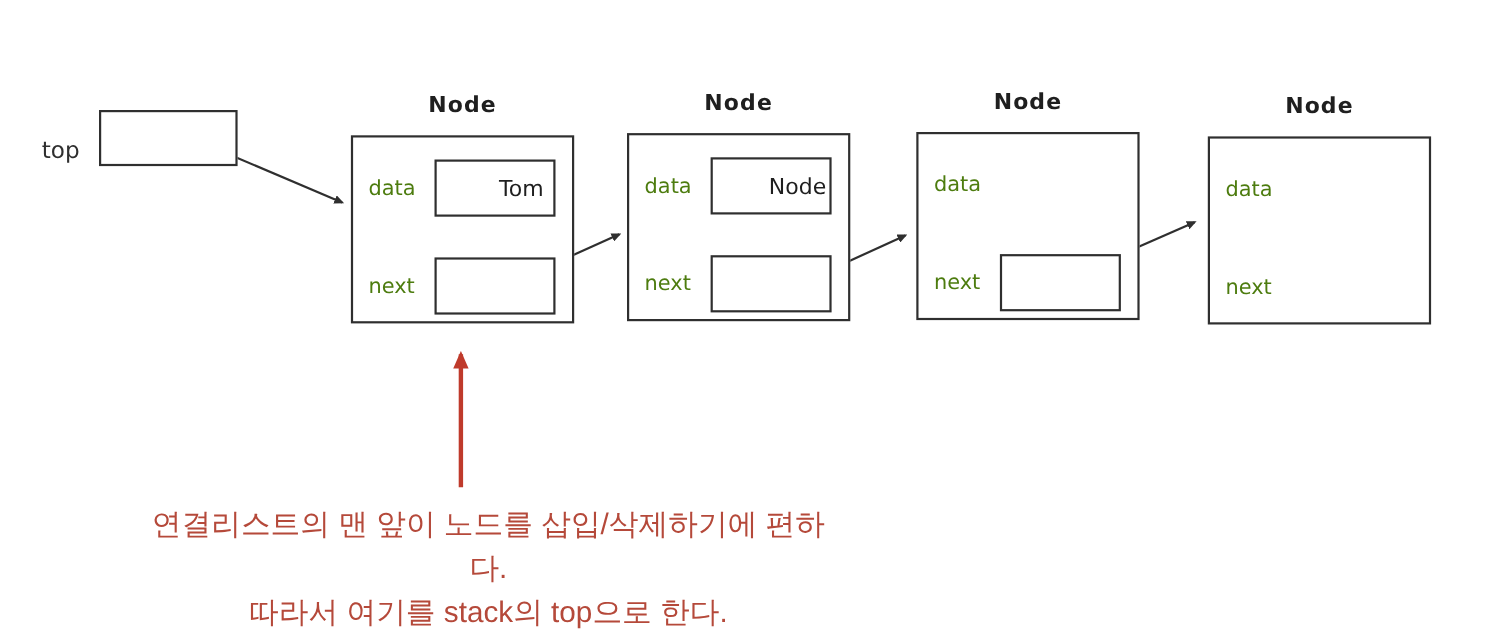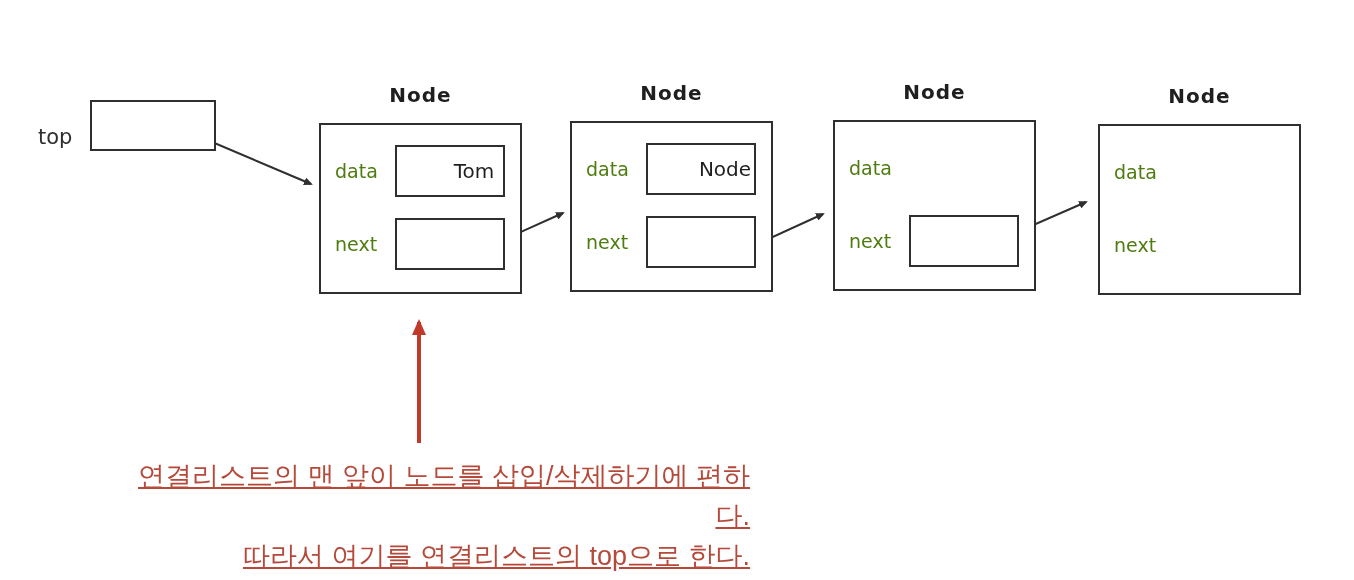--- a/index.html
+++ b/index.html
@@ -61,21 +61,21 @@
     padding-top: 20px;
     background: #ffffff;
   }
   .field-row {
     display: flex;
     align-items: center;
     margin-left: 14px;
     height: 52px;
   }
   .field-row + .field-row {
-    margin-top: 21px;
+    margin-top: 37px;
   }
   .field-label {
     width: 60px;
     font-size: 19px;
     color: #4d7c0f;
   }
   .field-box {
     width: 110px;
     height: 52px;
     border: 2px solid #2f2f2f;
@@ -87,26 +87,25 @@
     color: #1f1f1f;
     background: #ffffff;
     padding-left: 48px;
   }
   
   .annotation {
     position: absolute;
     left: 138px;
     top: 456px;
     width: 612px;
-    text-align: right;
+    text-align: center;
     color: #b5493a;
     font-size: 27px;
     line-height: 40px;
     font-family: "Liberation Sans", "DejaVu Sans", sans-serif;
-    text-decoration: underline;
   }
 </style>
 </head>
 <body>
 
 <div class="canvas">
 
   <svg class="overlay" viewBox="0 0 1354 580" xmlns="http://www.w3.org/2000/svg">
     <defs>
       <marker id="ah-black" markerWidth="9" markerHeight="8" refX="7" refY="4" orient="auto" markerUnits="userSpaceOnUse">
@@ -174,16 +173,16 @@
         <span class="field-label">data</span>
       </div>
       <div class="field-row">
         <span class="field-label">next</span>
       </div>
     </div>
   </div>
 
   <div class="annotation">
     <div>연결리스트의 맨 앞이 노드를 삽입/삭제하기에 편하다.</div>
-    <div>따라서 여기를 연결리스트의 top으로 한다.</div>
+    <div>따라서 여기를 stack의 top으로 한다.</div>
   </div>
 
 </div>
 
 </body></html>

